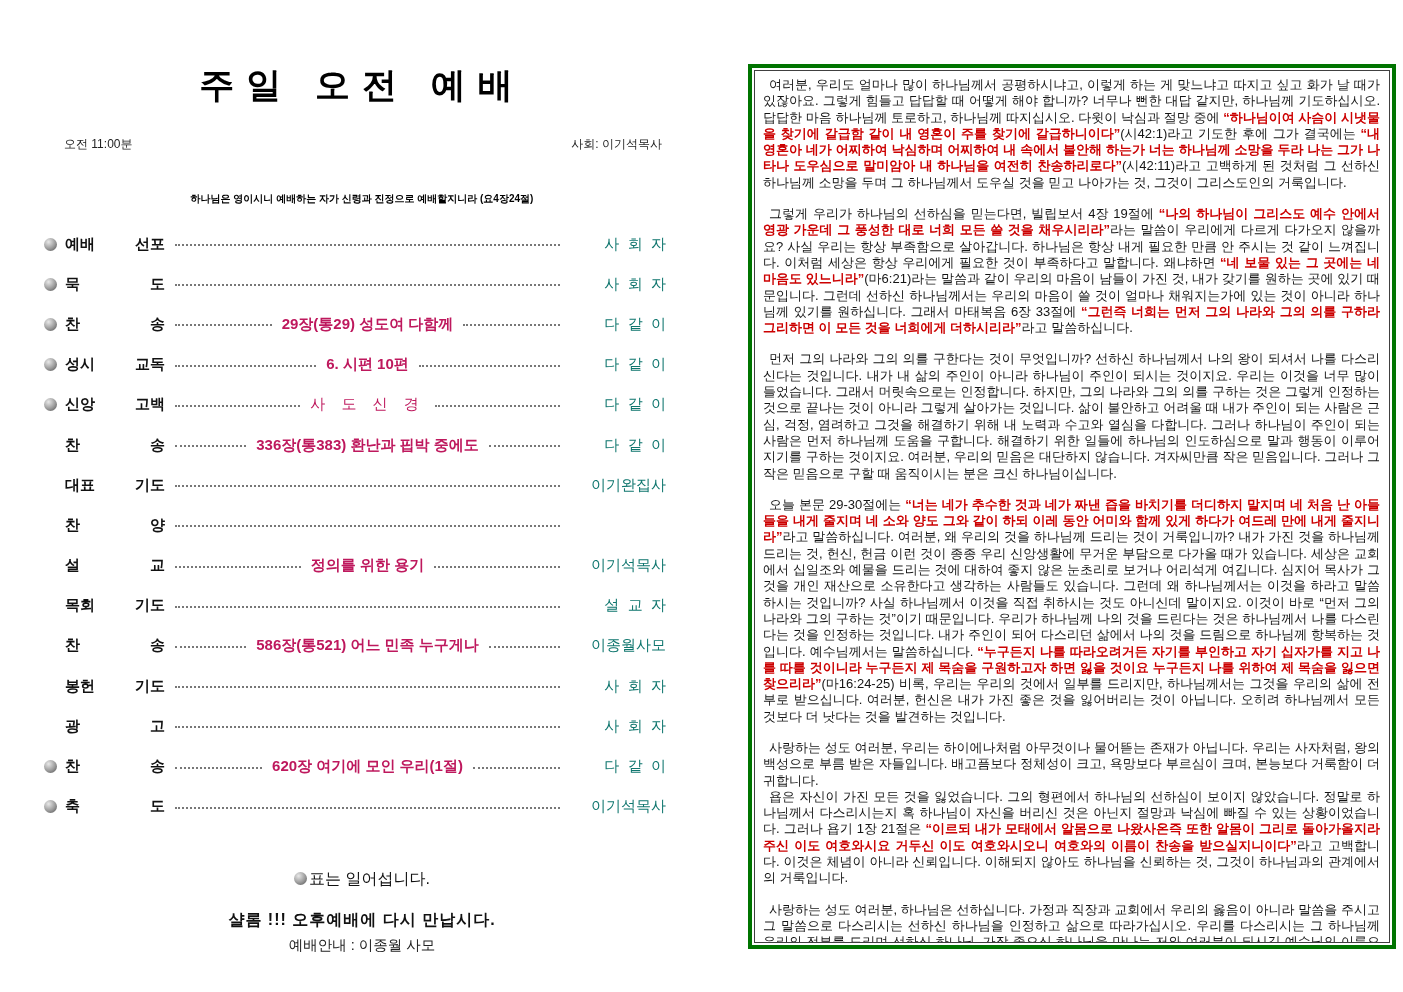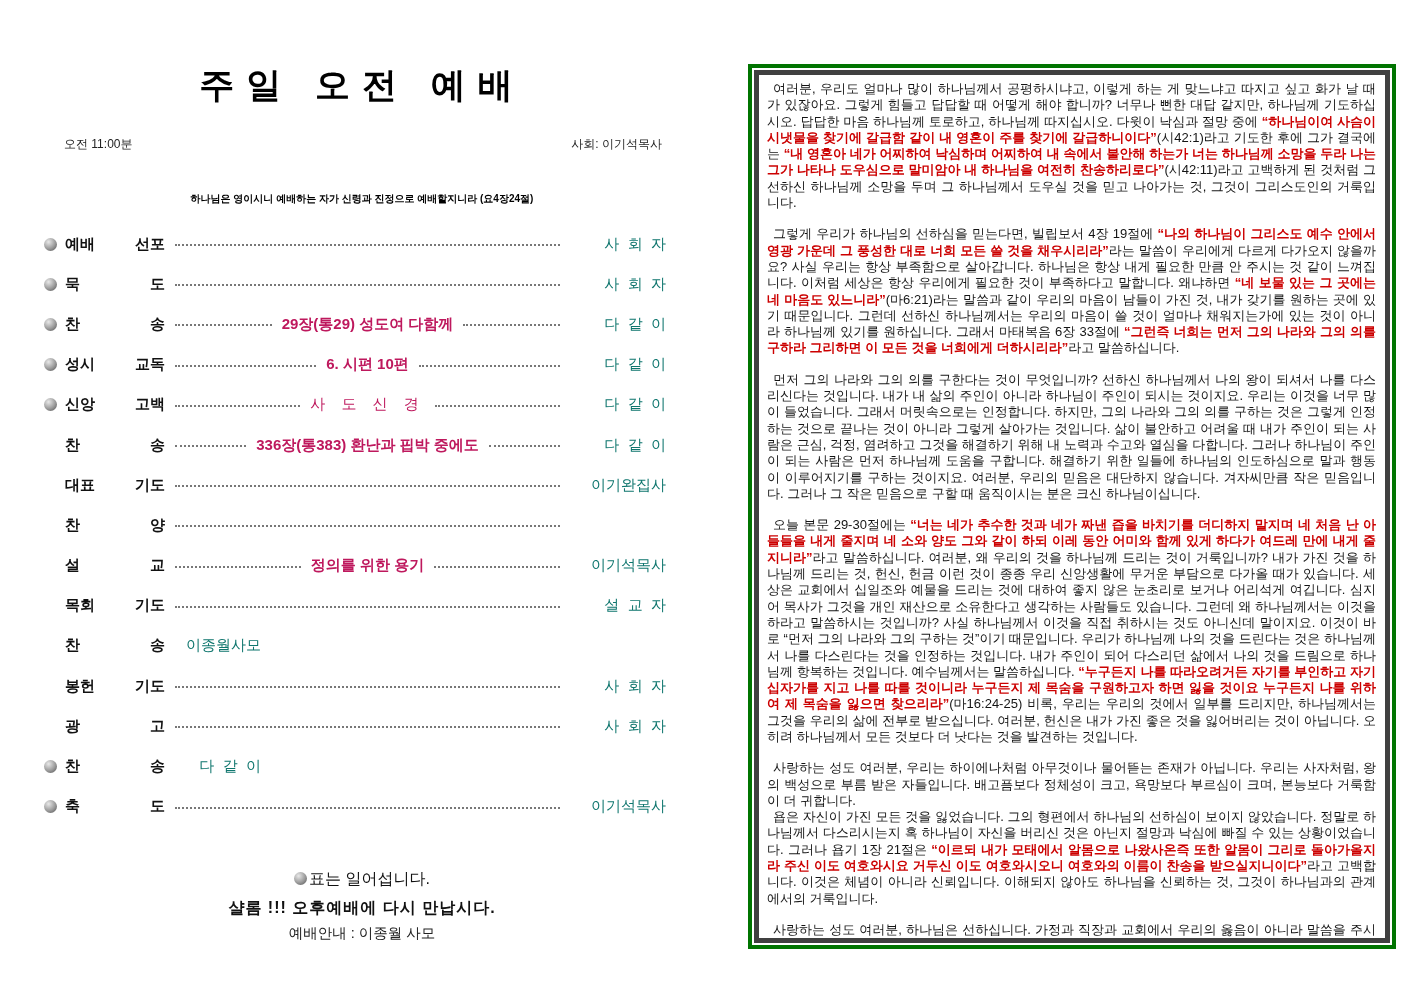--- a/index.html
+++ b/index.html
@@ -23,27 +23,27 @@
   .olabel { width:100px; flex:0 0 100px; display:flex; justify-content:space-between;
     font-weight:bold; color:#111; }
   .mid { flex:1; display:flex; align-items:center; min-width:0; margin:0 10px; }
   .dots { flex:1; border-top:2px dotted #777; height:0; margin-top:2px; }
   .ocenter { white-space:nowrap; padding:0 10px; font-weight:bold; color:#be185d; }
   .ocenter.normal { font-weight:normal; letter-spacing:6px; }
   .oleader { width:96px; flex:0 0 96px; text-align:right; white-space:pre; color:#0f766e; }
   #lp-footer { position:absolute; top:869px; left:0; width:724px; text-align:center; }
   .fline1 { font-size:16px; font-weight:normal; }
   .fline1 .bullet { display:inline-block; vertical-align:-1px; margin-right:2px; }
-  .fline2 { font-size:16px; font-weight:bold; margin-top:8px; letter-spacing:1px; }
+  .fline2 { font-size:16px; font-weight:bold; margin-top:20px; letter-spacing:1px; }
   .fline3 { font-size:14.5px; margin-top:5px; color:#222;text-align:center; }
 
   
   #sermon-outer { position:absolute; left:748px; top:64px; width:648px; height:885px;
     border:4px solid #007400; background:#fff; }
-  #sermon-inner { position:absolute; inset:2px; border:5px solid #404040;
+  #sermon-inner { position:absolute; inset:2px; border:1px solid #404040;
     padding:6px 9px 20px 8px; overflow:hidden; }
   #sermon-text { font-size:13px; line-height:16.3px; text-align:justify; color:#141414; }
   .spara { margin:0 0 15px 0; text-indent:6px; }
   .spara.no-gap { margin-bottom:0; }
   .red { color:#cc0000; font-weight:bold; }
   .blk { color:#141414; }
 </style>
 </head>
 <body>
 
@@ -174,20 +174,25 @@
           <span class="dots"></span>
         </span>
         <span class="oleader">설  교  자</span>
       </div>
       <div class="order-row">
         <span class="bullet hidden"></span>
         <span class="olabel">
           <span>찬</span>
           <span>송</span>
         </span>
+        <span class="mid">
+          <span class="dots"></span>
+          <span class="ocenter">586장(통521) 어느 민족 누구게나</span>
+          <span class="dots"></span>
+        </span>
         <span class="oleader">이종월사모</span>
       </div>
       <div class="order-row">
         <span class="bullet hidden"></span>
         <span class="olabel">
           <span>봉헌</span>
           <span>기도</span>
         </span>
         <span class="mid">
           <span class="dots"></span>
@@ -203,20 +208,25 @@
         <span class="mid">
           <span class="dots"></span>
         </span>
         <span class="oleader">사  회  자</span>
       </div>
       <div class="order-row">
         <span class="bullet"></span>
         <span class="olabel">
           <span>찬</span>
           <span>송</span>
+        </span>
+        <span class="mid">
+          <span class="dots"></span>
+          <span class="ocenter">620장 여기에 모인 우리(1절)</span>
+          <span class="dots"></span>
         </span>
         <span class="oleader">다  같  이</span>
       </div>
       <div class="order-row">
         <span class="bullet"></span>
         <span class="olabel">
           <span>축</span>
           <span>도</span>
         </span>
         <span class="mid">

